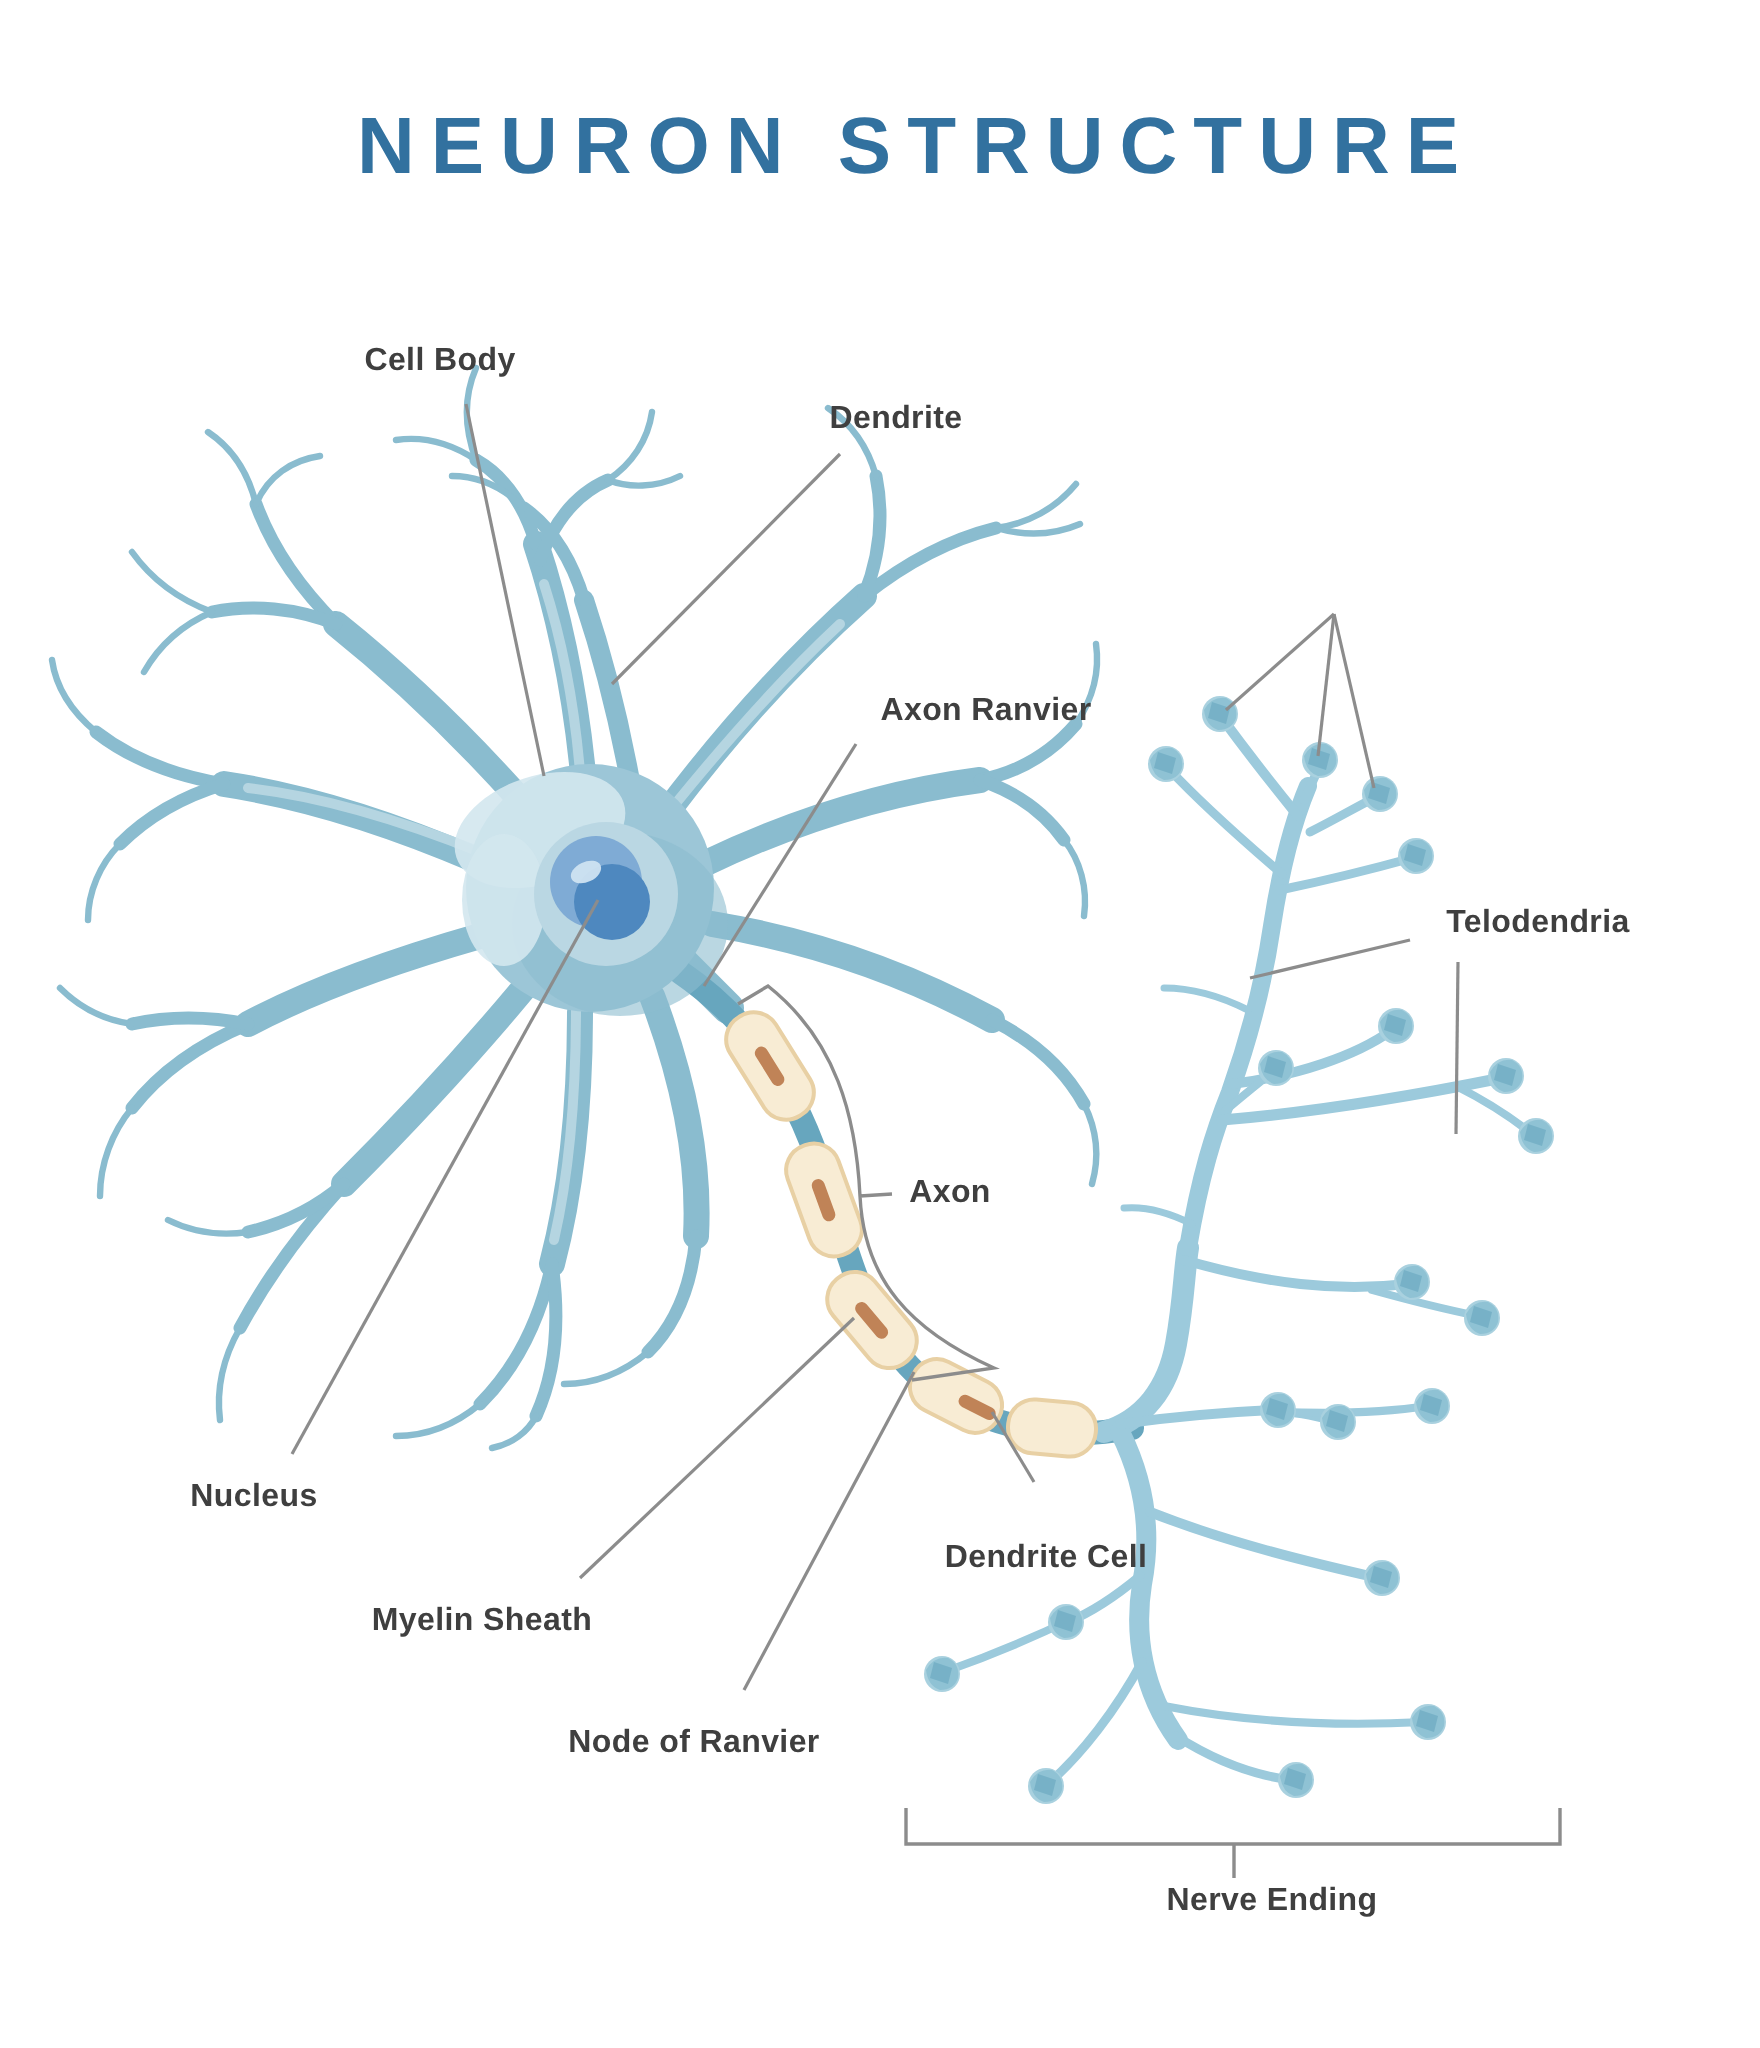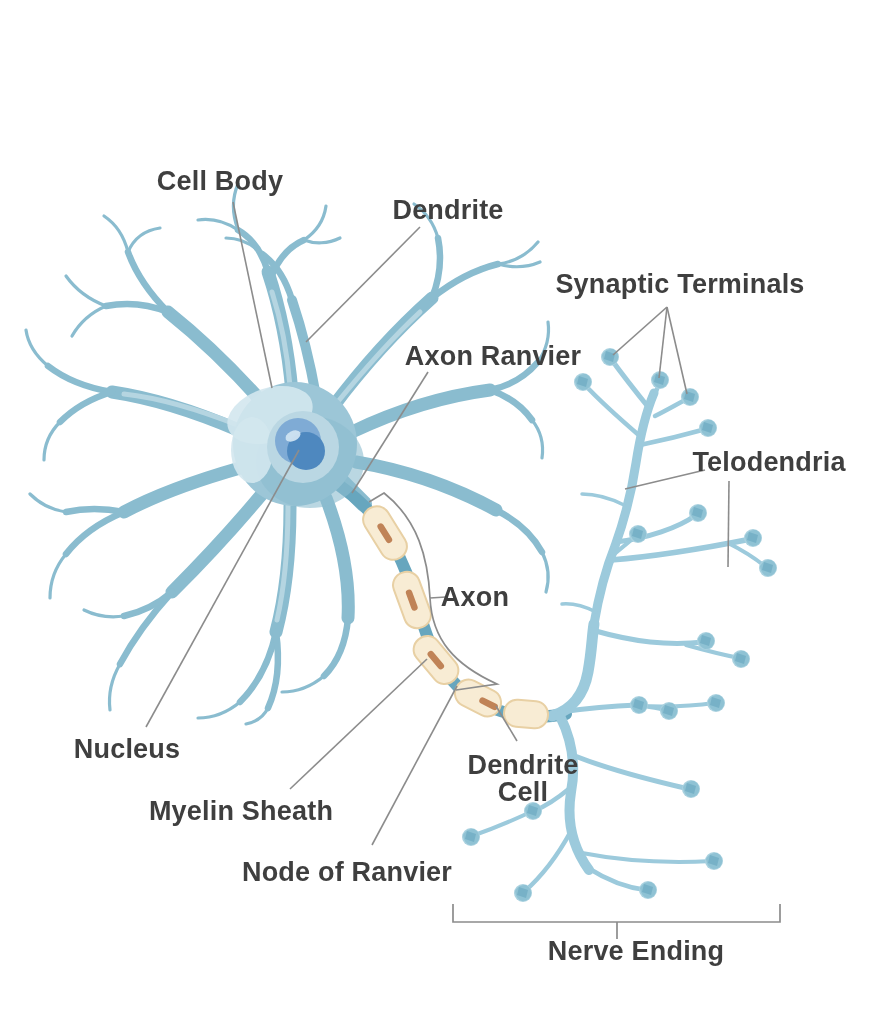--- a/index.html
+++ b/index.html
@@ -2,21 +2,21 @@
 <html style="--title-color: #32719f; --label-text: #3f3f3f; --leader-line: #8c8c8c; --dendrite-fill: #8abccf; --dendrite-highlight: #bcd9e4; --soma-fill: #9cc6d7; --soma-shade: #8cbccf; --soma-light: #d3e7ee; --nucleus-ring: #bad7e3; --nucleus-fill: #4e88bf; --nucleus-highlight: #7fabd5; --nucleus-gleam: #cfe3f1; --axon-core: #67a6be; --myelin-fill: #f8ecd4; --myelin-edge: #e8d0a4; --schwann-slot: #c08357; --arbor-fill: #9ccadc; --bulb-base: #a9d1df; --bulb-mid: #8fc2d4; --bulb-facet: #74afc5;"><head>
 <meta charset="utf-8">
 <style>
   html,body{margin:0;padding:0;background:#ffffff;}
   .canvas{position:relative;width:880px;height:1024px;background:#fff;overflow:hidden;
           font-family:"Liberation Sans",sans-serif;}
   .title{position:absolute;left:458px;top:74px;transform:translate(-50%,-50%);margin:0;
          color:var(--title-color,#32719f);font-size:40px;font-weight:800;letter-spacing:8px;
          white-space:nowrap;}
   .lbl{position:absolute;transform:translate(-50%,-50%);color:var(--label-text,#3f3f3f);
-       font-size:27px;font-weight:700;letter-spacing:.2px;white-space:nowrap;}
+       font-size:16px;font-weight:700;letter-spacing:.2px;white-space:nowrap;}
   .lbl.wrap{white-space:normal;width:130px;text-align:center;line-height:27px;}
   svg{position:absolute;left:0;top:0;}
   .leader{stroke:var(--leader-line,#8c8c8c);stroke-width:1.6;fill:none;}
   .bracket{stroke:var(--leader-line,#8c8c8c);stroke-width:1.7;fill:none;}
   .dend{stroke:var(--dendrite-fill,#8abccf);fill:none;stroke-linecap:round;}
   .w13{stroke-width:13;} .w10{stroke-width:10;} .w65{stroke-width:6.5;} .w3{stroke-width:3.2;}
   .dhl{stroke:var(--dendrite-highlight,#bcd9e4);fill:none;stroke-linecap:round;stroke-width:5;opacity:.85;}
   .axcore{stroke:var(--axon-core,#67a6be);stroke-width:12;fill:none;stroke-linecap:round;}
   .hillock{stroke:var(--dendrite-fill,#8abccf);stroke-width:16;stroke-linecap:round;}
   .arbor{stroke:var(--arbor-fill,#9ccadc);fill:none;stroke-linecap:round;}
@@ -212,25 +212,25 @@
       <path class="leader" d="M 729,481 L 728,567"></path>
       <path class="leader" d="M 299,450 L 146,727"></path>
       <path class="leader" d="M 427,659 L 290,789"></path>
       <path class="leader" d="M 457,686 L 372,845"></path>
       <path class="leader" d="M 496,706 L 517,741"></path>
       <path class="bracket" d="M 369,502 L 384,493 C 418,520 428,558 430,598 C 432,640 455,665 497,684 L 456,690 M 430,598 L 446,597"></path>
       <path class="bracket" d="M 453,904 L 453,922 L 780,922 L 780,904 M 617,922 L 617,939"></path>
     </g>
   </svg>
 
+  <h1 class="title">NEURON STRUCTURE</h1>
 
   <div class="lbl" style="left:220px;top:181px;">Cell Body</div>
   <div class="lbl" style="left:448px;top:210px;text-align:right;">Dendrite</div>
   <div class="lbl" style="left:493px;top:356px;">Axon Ranvier</div>
-  <div class="lbl" style="left:680px;top:284px;">Synaptic Terminals</div>
   <div class="lbl" style="left:769px;top:462px;">Telodendria</div>
   <div class="lbl" style="left:475px;top:597px;">Axon</div>
   <div class="lbl" style="left:127px;top:749px;">Nucleus</div>
   <div class="lbl" style="left:241px;top:811px;">Myelin Sheath</div>
   <div class="lbl" style="left:347px;top:872px;">Node of Ranvier</div>
   <div class="lbl wrap" style="left:523px;top:779px;">Dendrite Cell</div>
   <div class="lbl" style="left:624px;top:951px;margin-left:12px;">Nerve Ending</div>
 </div>
 
 </body></html>

